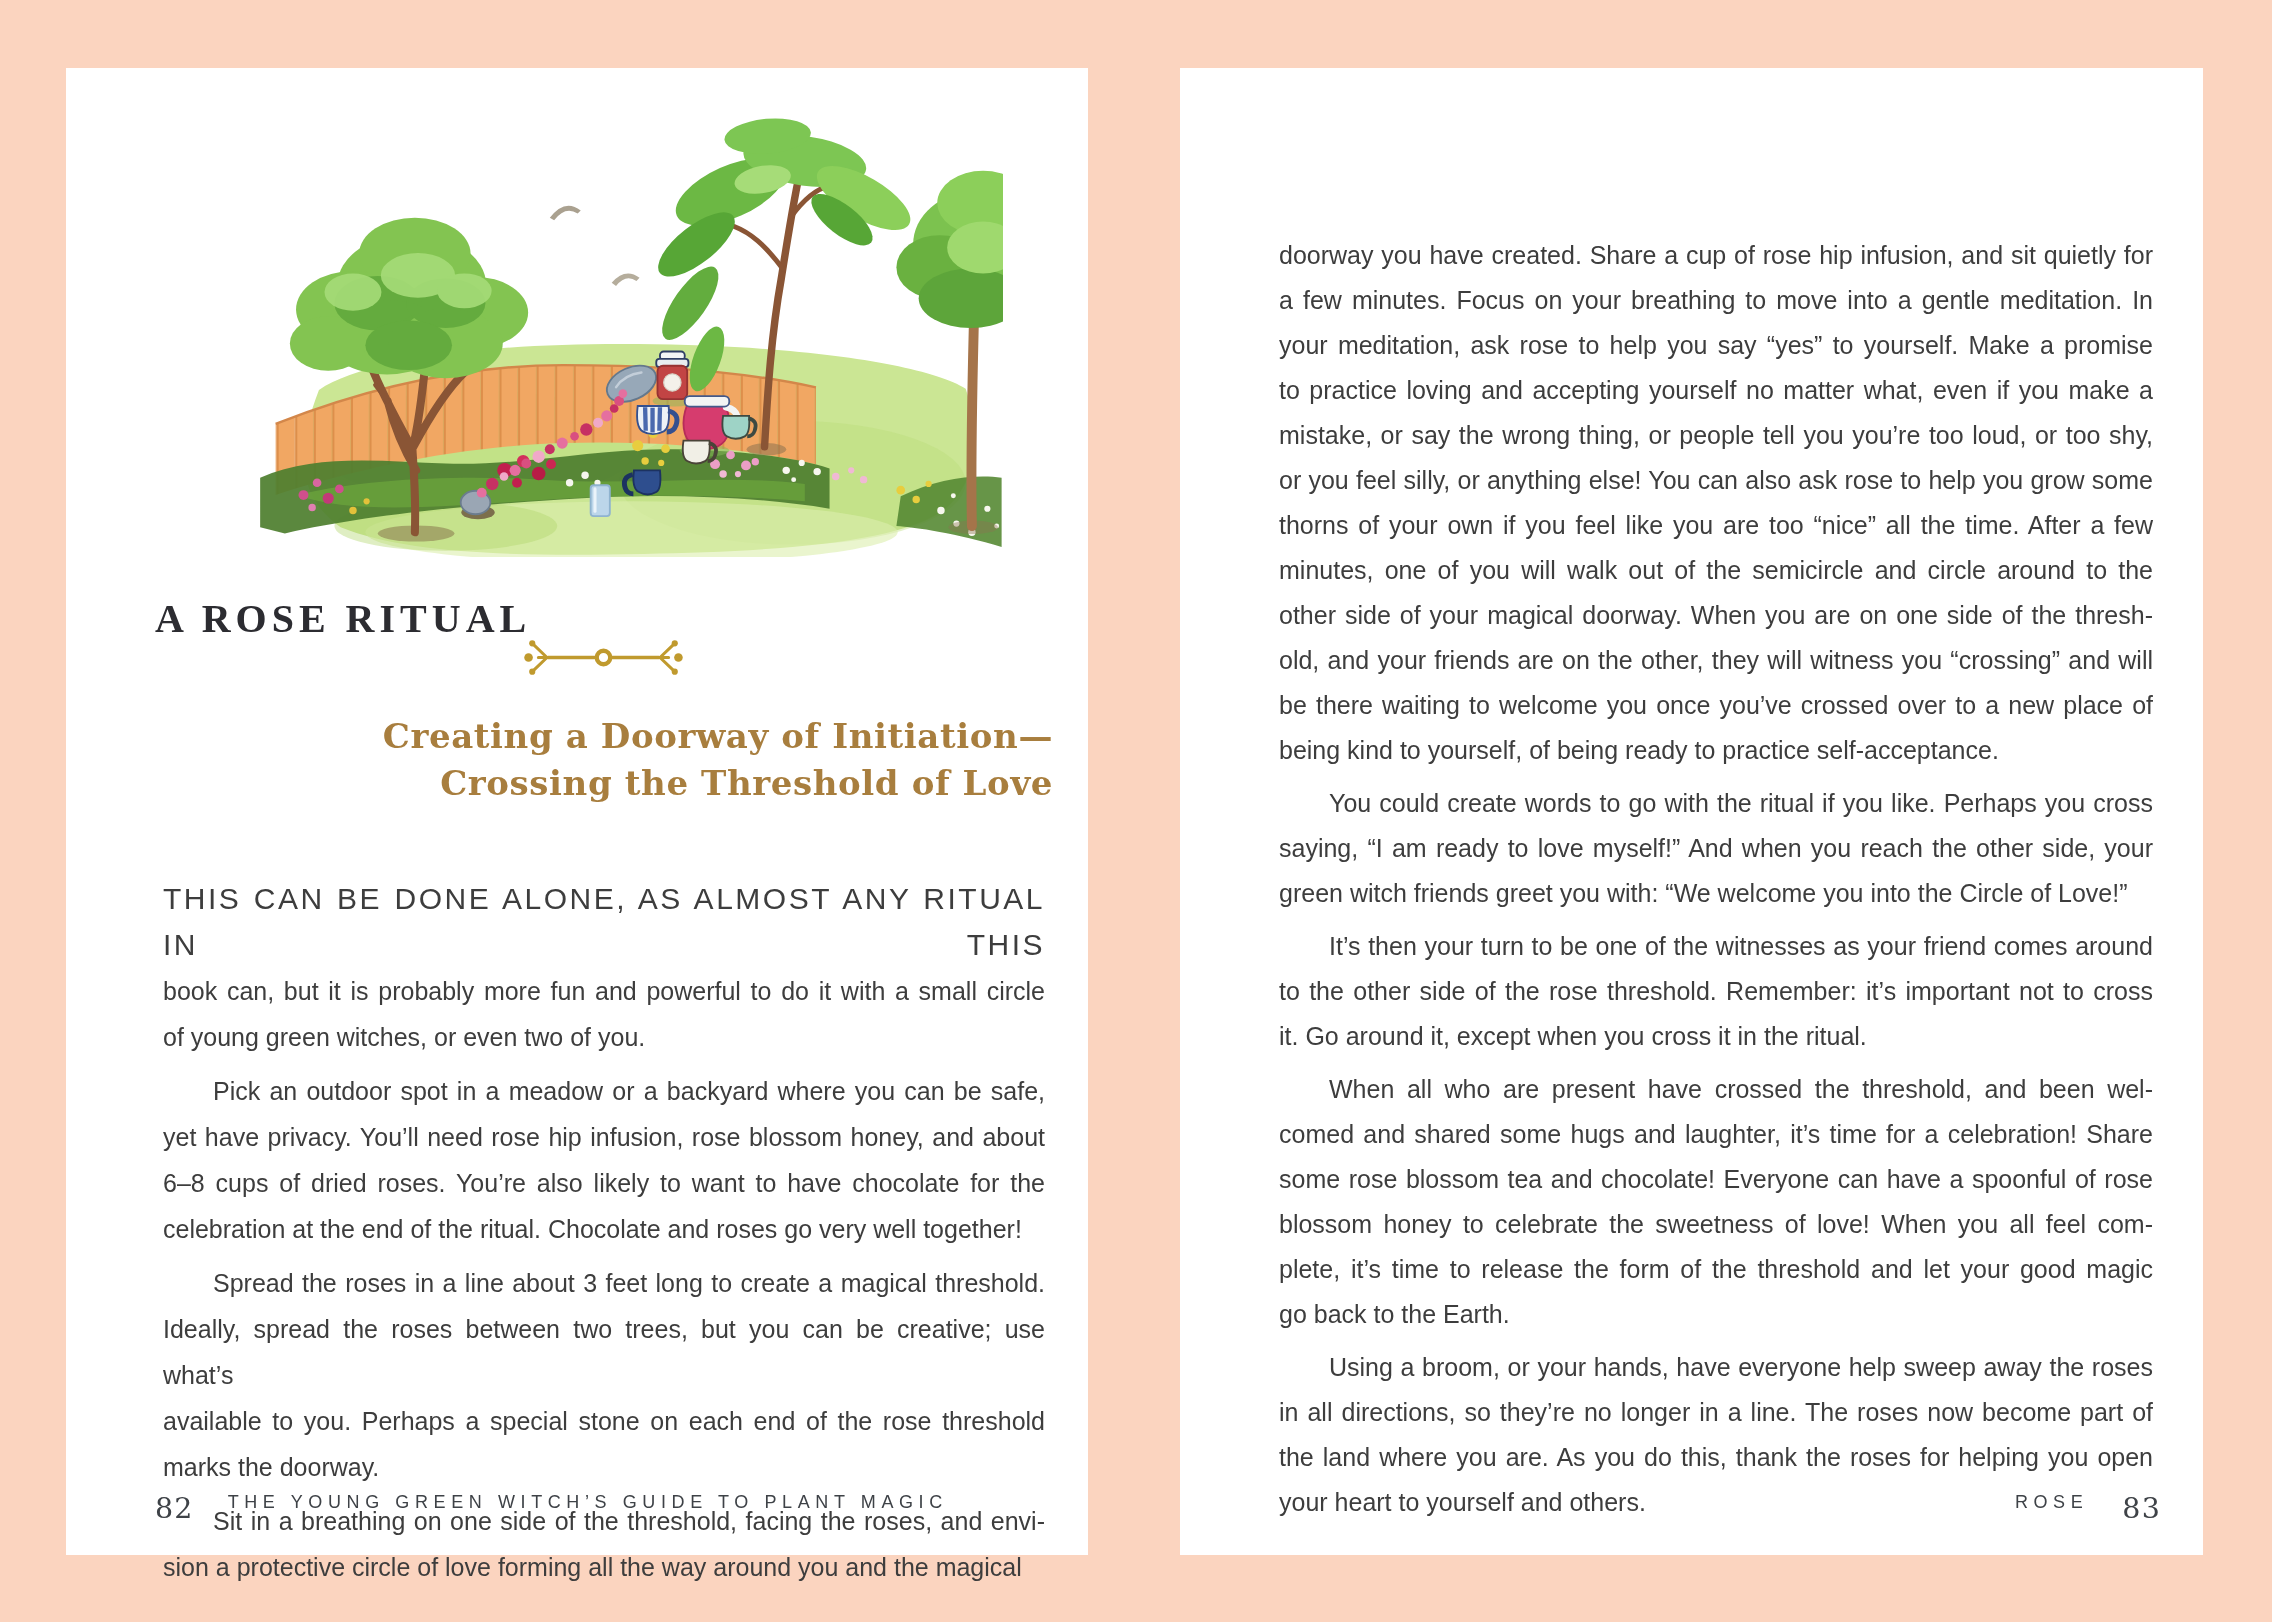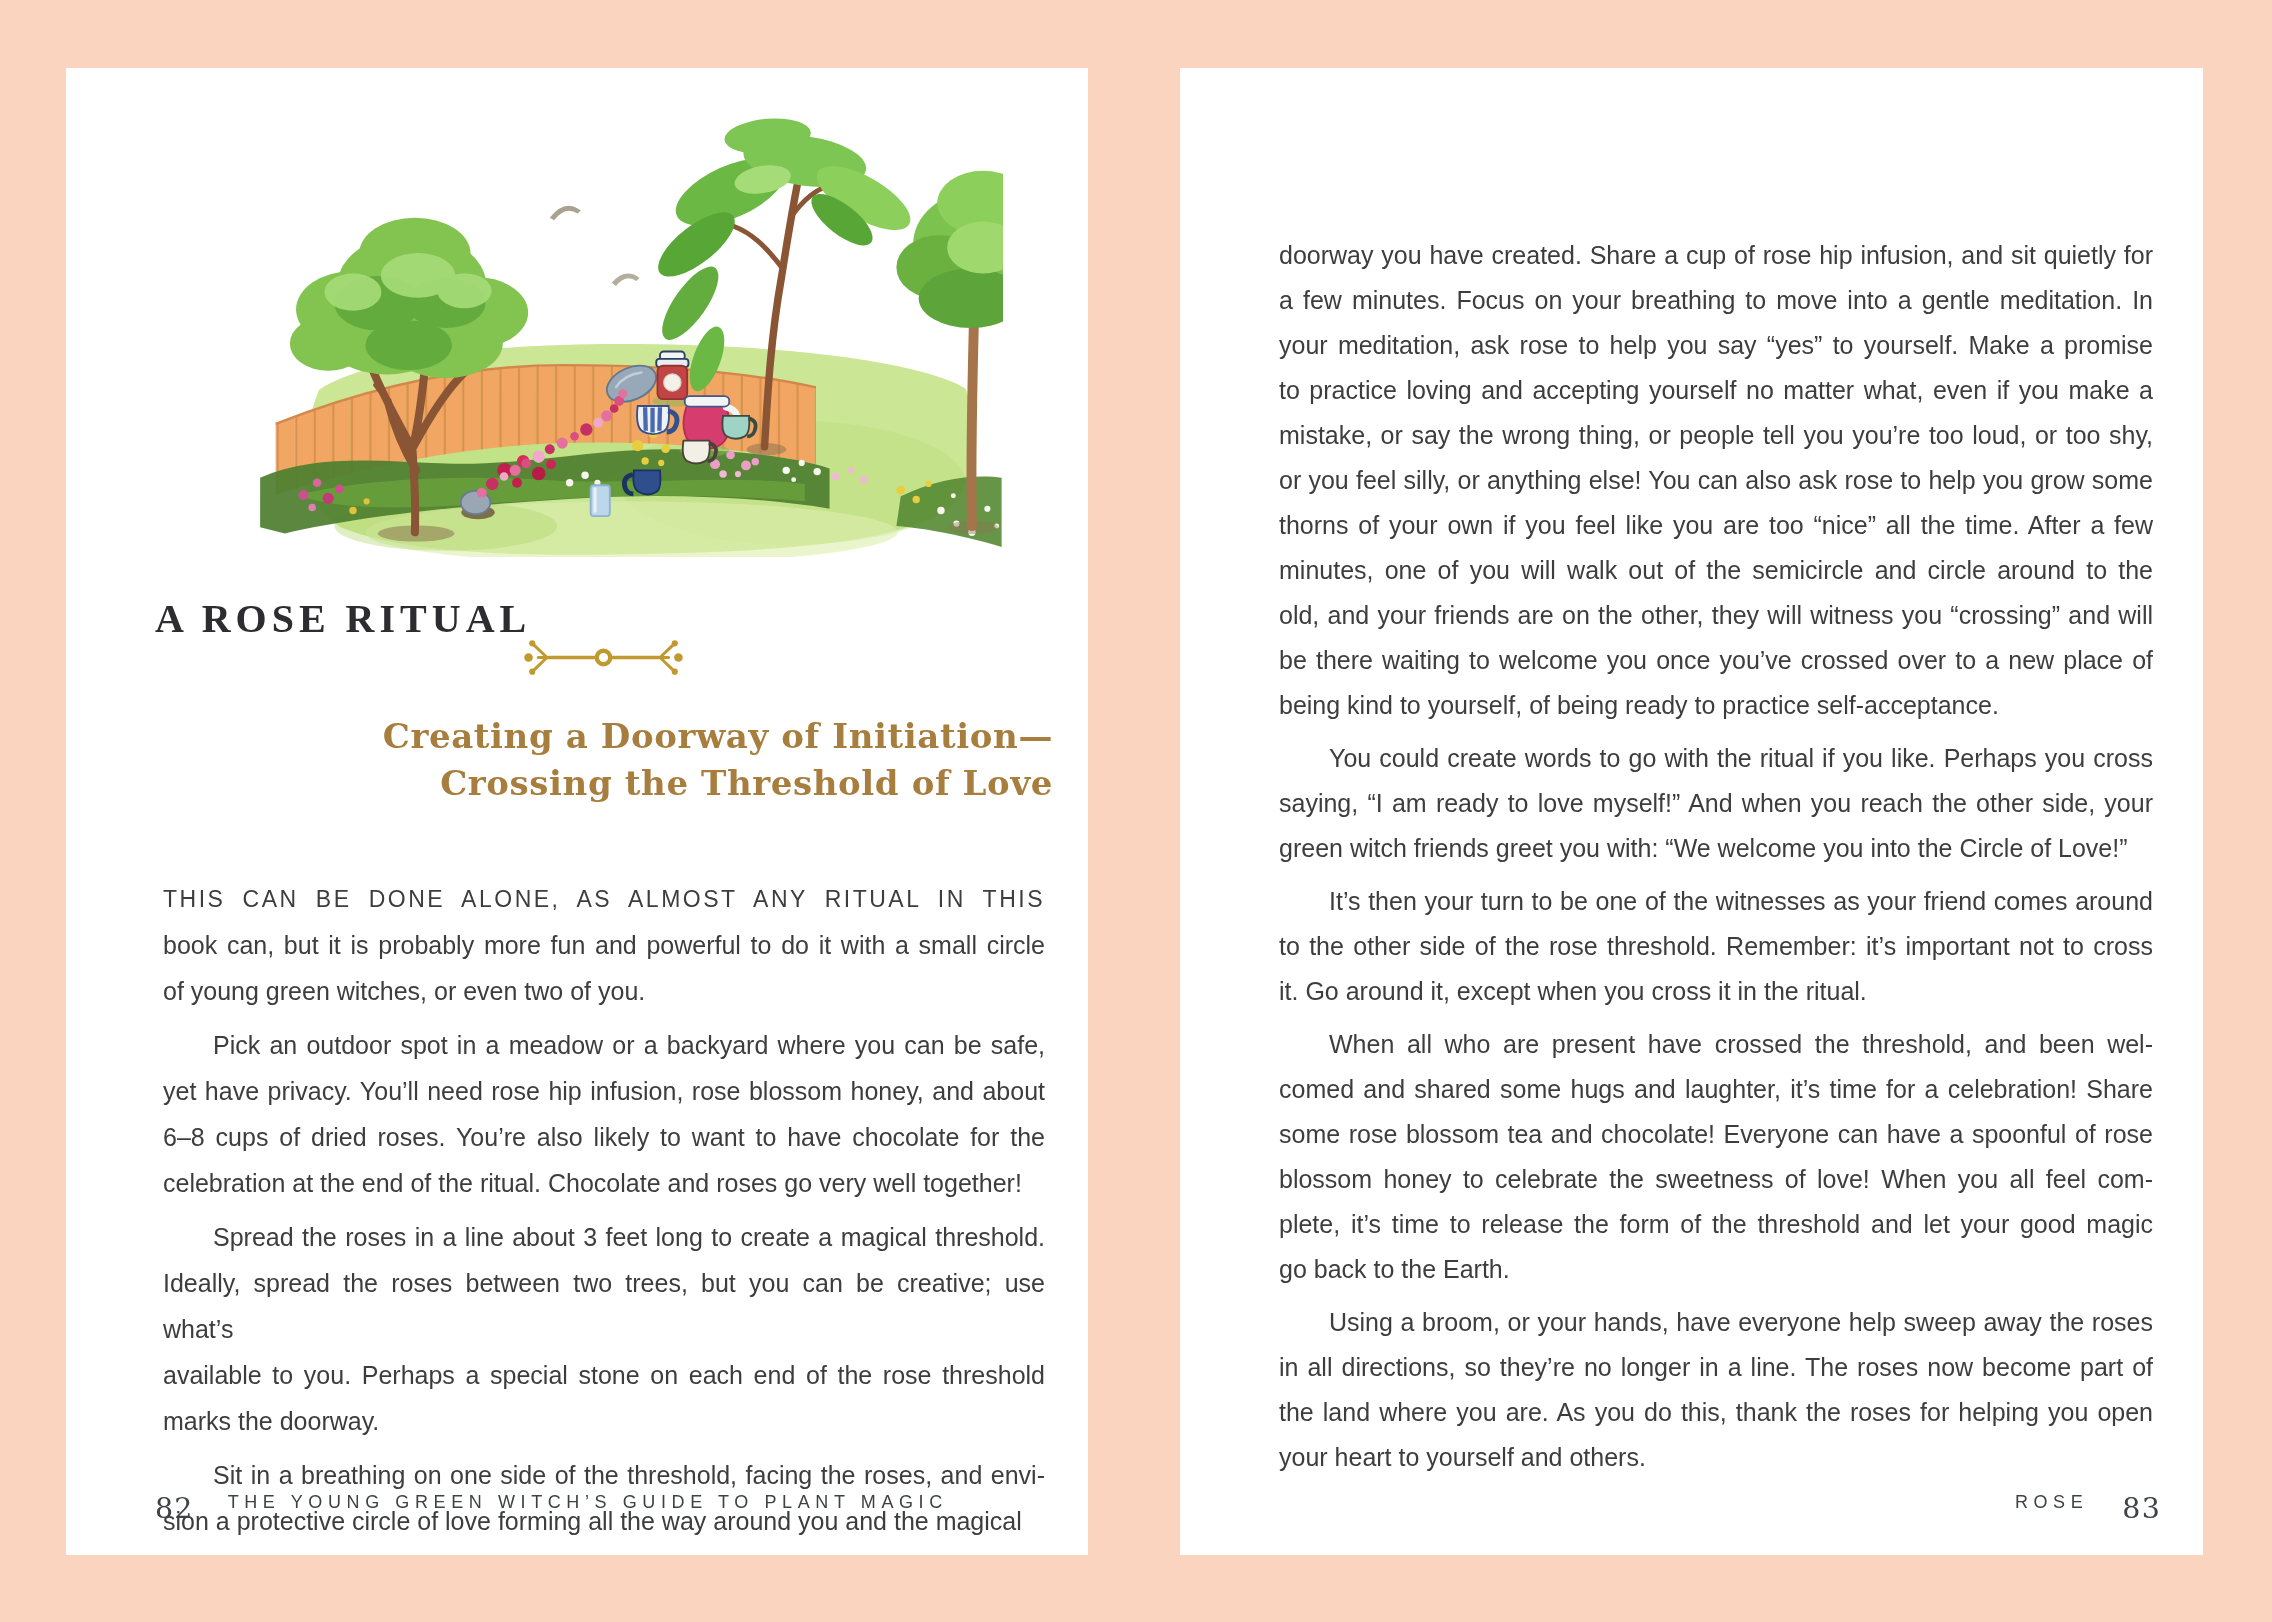--- a/index.html
+++ b/index.html
@@ -18,21 +18,21 @@
     font-family:"DejaVu Serif",serif;font-weight:bold;font-size:34px;line-height:47px;
     letter-spacing:0.6px;color:var(--subtitle_text,#a87e3e)}
 
   .body{position:absolute;color:var(--body_text,#3d3d3d);font-size:25px}
   .left .body{left:89px;top:800px;width:898px;line-height:46px}
   .right .body{left:91px;top:157px;width:890px;line-height:45px}
   .para{margin:8px}
   .line{text-align:justify;text-align-last:justify;white-space:normal}
   .line.last{text-align-last:left}
   .line.indent{text-indent:50px}
-  .line.caps{font-size:23px;letter-spacing:2.5px}
+  .line.caps{font-size:30px;letter-spacing:2.5px}
 
   .footer{position:absolute;display:flex;align-items:flex-start;gap:34px;color:var(--footer_text,#3e4247)}
   .left .footer{left:89px;top:1424px}
   .right .footer{right:42px;top:1424px}
   .pagenum{font-family:"DejaVu Serif",serif;font-size:28.5px;letter-spacing:1.2px}
   .running-title{font-size:18px;letter-spacing:5.6px}
 </style>
 </head>
 <body>
 
@@ -296,20 +296,21 @@
     <div class="body">
         <div class="para">
           <div class="line">doorway you have created. Share a cup of rose hip infusion, and sit quietly for</div>
           <div class="line">a few minutes. Focus on your breathing to move into a gentle meditation. In</div>
           <div class="line">your meditation, ask rose to help you say “yes” to yourself. Make a promise</div>
           <div class="line">to practice loving and accepting yourself no matter what, even if you make a</div>
           <div class="line">mistake, or say the wrong thing, or people tell you you’re too loud, or too shy,</div>
           <div class="line">or you feel silly, or anything else! You can also ask rose to help you grow some</div>
           <div class="line">thorns of your own if you feel like you are too “nice” all the time. After a few</div>
           <div class="line">minutes, one of you will walk out of the semicircle and circle around to the</div>
+          <div class="line">other side of your magical doorway. When you are on one side of the thresh-</div>
           <div class="line">old, and your friends are on the other, they will witness you “crossing” and will</div>
           <div class="line">be there waiting to welcome you once you’ve crossed over to a new place of</div>
           <div class="line last">being kind to yourself, of being ready to practice self-acceptance.</div>
         </div>
         <div class="para">
           <div class="line indent">You could create words to go with the ritual if you like. Perhaps you cross</div>
           <div class="line">saying, “I am ready to love myself!” And when you reach the other side, your</div>
           <div class="line last">green witch friends greet you with: “We welcome you into the Circle of Love!”</div>
         </div>
         <div class="para">

